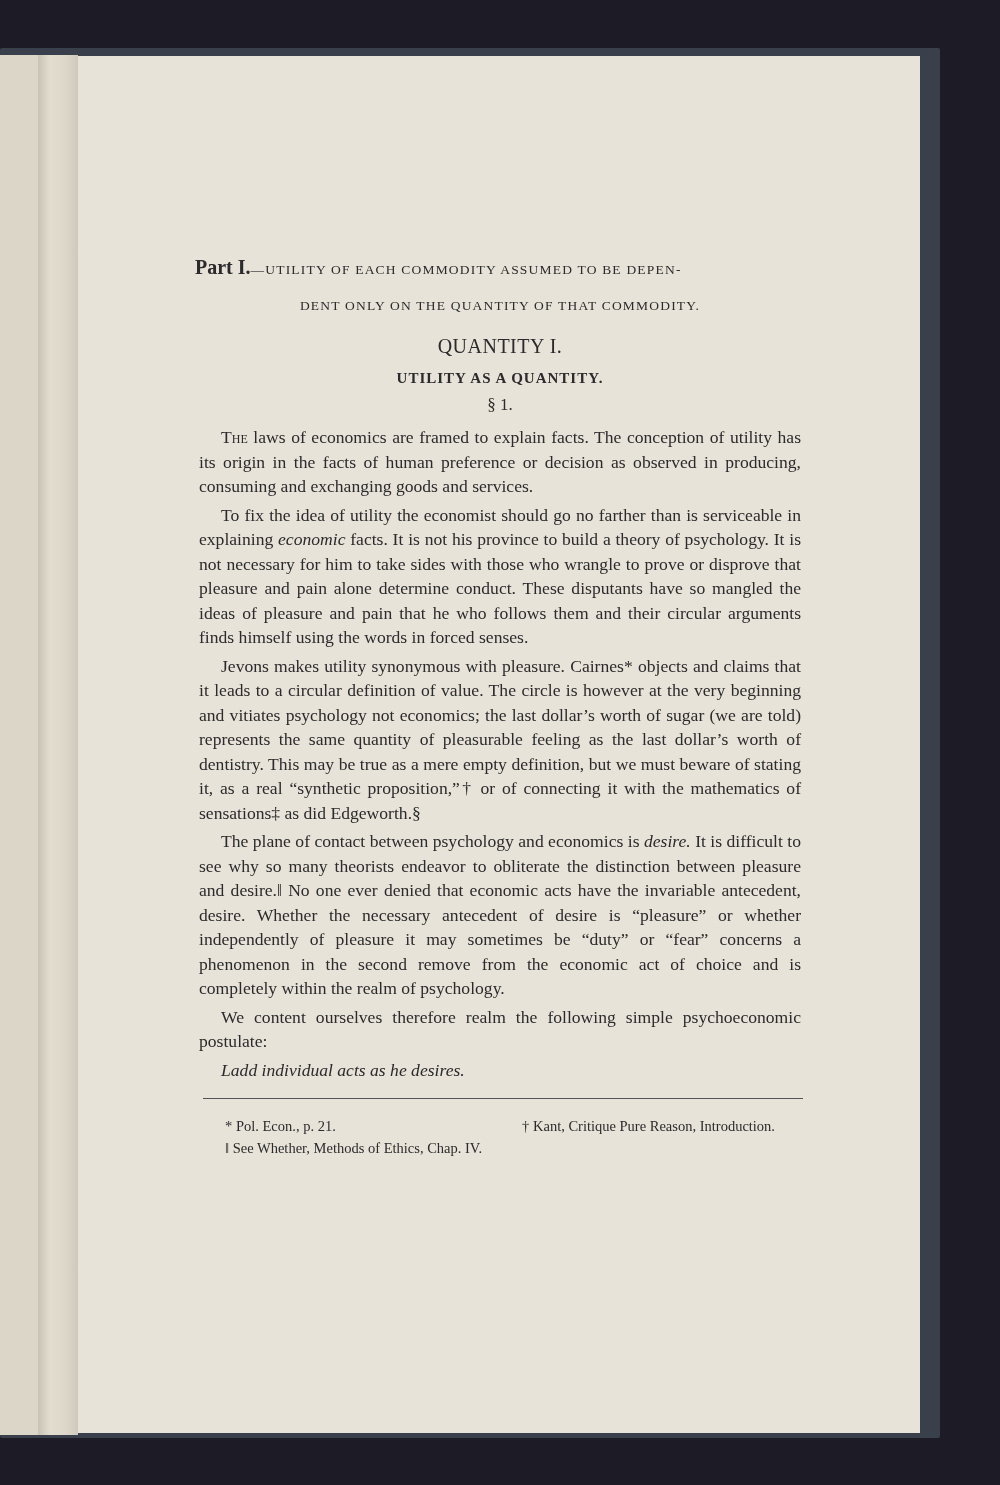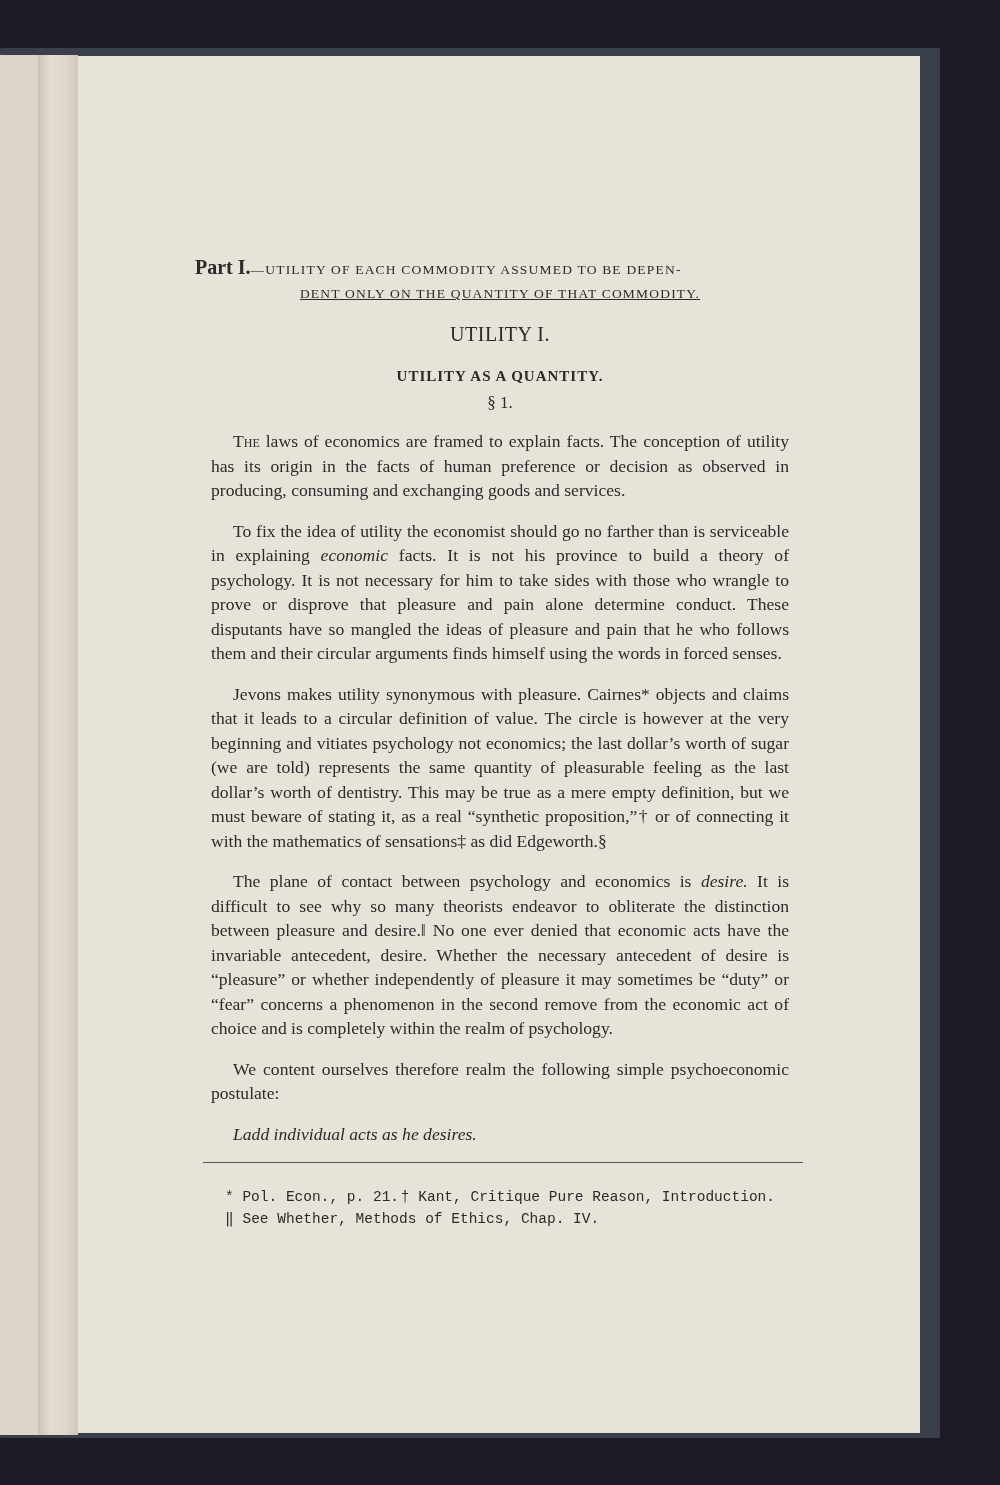--- a/index.html
+++ b/index.html
@@ -27,57 +27,57 @@
   .content {
     position:absolute; left:195px; top:255px; width:610px; color:#2c2a2c;
   }
   .part-heading {
     text-align:justify; font-size:13.5px; line-height:24px;
     letter-spacing:1.2px; text-transform:uppercase;
   }
   .part-heading .lead {
     text-transform:none; font-weight:bold; font-size:20px; letter-spacing:0;
   }
-  .part-heading .line2 { display:block; text-align:center; margin-top:0;text-decoration:underline; }
+  .part-heading .line2 { display:block; text-align:center; margin-top:12px; }
   .chapter {
     text-align:center; font-size:20px; margin-top:17px; letter-spacing:0.5px;
   }
   .chapter-title {
-    text-align:center; font-weight:bold; font-size:15px; margin-top:22px; letter-spacing:1px;
+    text-align:center; font-weight:bold; font-size:15px; margin-top:12px; letter-spacing:1px;
   }
   .section-mark { text-align:center; font-size:17px; margin-top:8px; }
   .body-text { margin-top:10px; font-size:17.6px; line-height:24.5px; }
-  .body-text p { margin:16px; text-indent:22px; text-align:justify;font-family:Liberation Serif, serif; }
+  .body-text p { margin:4px; text-indent:22px; text-align:justify;font-family:Liberation Serif, serif; }
   .sc { font-variant:small-caps; }
   .postulate { font-style:italic; text-indent:22px; }
   .rule {
     margin-top:16px; margin-left:8px; width:600px; border-top:1px solid #55525a;
   }
   .footnotes {
-    margin-top:23px; font-family:Liberation Mono, monospace;
+    margin-top:16px; font-family:Liberation Serif, serif;
     font-size:14.5px; line-height:22px; padding-left:30px; color:#2c2a2c;
   }
   .fn-row { display:flex; justify-content:space-between; width:550px; }
   .fn-row.single { justify-content:flex-start; }
 </style>
 </head>
 <body>
 
 <div class="cover-edge"></div>
 <div class="page-left"></div>
 <div class="gutter"></div>
 <div class="page"></div>
 
 <div class="content">
   <div class="part-heading">
     <span class="lead">Part I.</span><span>—Utility of each commodity assumed to be depen-</span>
     <span class="line2">dent only on the quantity of that commodity.</span>
   </div>
 
-  <div class="chapter">UTILITY I.</div>
+  <div class="chapter">QUANTITY I.</div>
   <div class="chapter-title">UTILITY AS A QUANTITY.</div>
   <div class="section-mark">§ 1.</div>
 
   <div class="body-text">
     <p><span class="sc">The</span><span> laws of economics are framed to explain facts. The conception of utility has its origin in the facts of human preference or decision as observed in producing, consuming and exchanging goods and services.</span></p>
     <p><span>To fix the idea of utility the economist should go no farther than is serviceable in explaining </span><em>economic</em><span> facts. It is not his province to build a theory of psychology. It is not necessary for him to take sides with those who wrangle to prove or disprove that pleasure and pain alone determine conduct. These disputants have so mangled the ideas of pleasure and pain that he who follows them and their circular arguments finds himself using the words in forced senses.</span></p>
     <p>Jevons makes utility synonymous with pleasure. Cairnes* objects and claims that it leads to a circular definition of value. The circle is however at the very beginning and vitiates psychology not economics; the last dollar’s worth of sugar (we are told) represents the same quantity of pleasurable feeling as the last dollar’s worth of dentistry. This may be true as a mere empty definition, but we must beware of stating it, as a real “synthetic proposition,”† or of connecting it with the mathematics of sensations‡ as did Edgeworth.§</p>
     <p><span>The plane of contact between psychology and economics is </span><em>desire.</em><span> It is difficult to see why so many theorists endeavor to obliterate the distinction between pleasure and desire.‖ No one ever denied that economic acts have the invariable antecedent, desire. Whether the necessary antecedent of desire is “pleasure” or whether independently of pleasure it may sometimes be “duty” or “fear” concerns a phenomenon in the second remove from the economic act of choice and is completely within the realm of psychology.</span></p>
     <p>We content ourselves therefore realm the following simple psychoeconomic postulate:</p>
     <p class="postulate">Ladd individual acts as he desires.</p>

